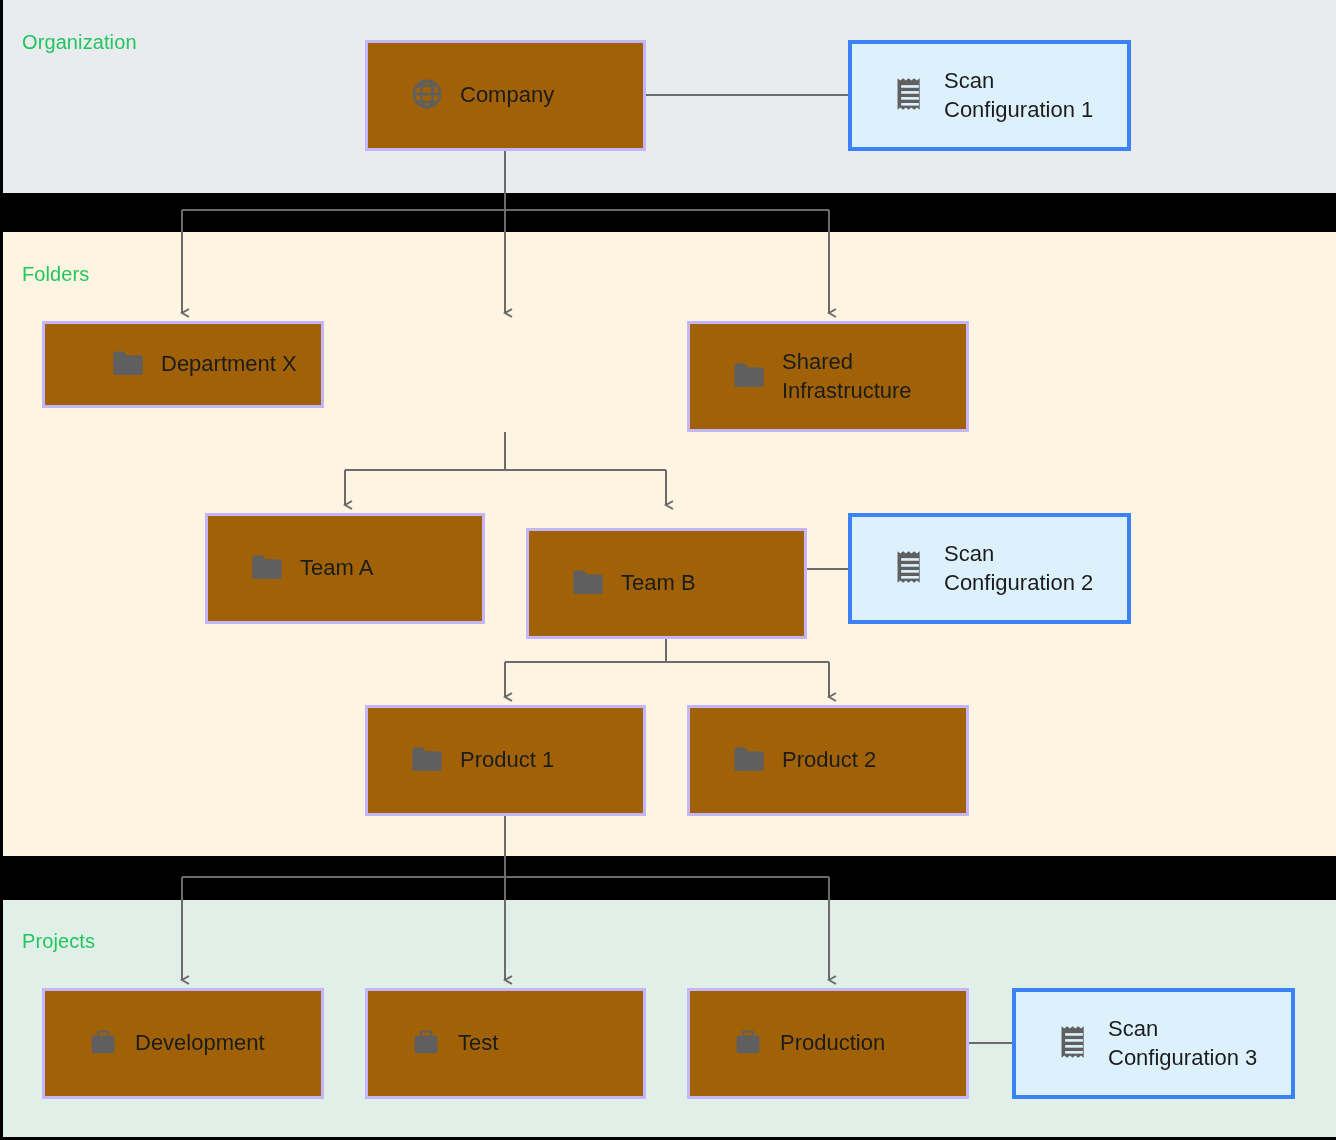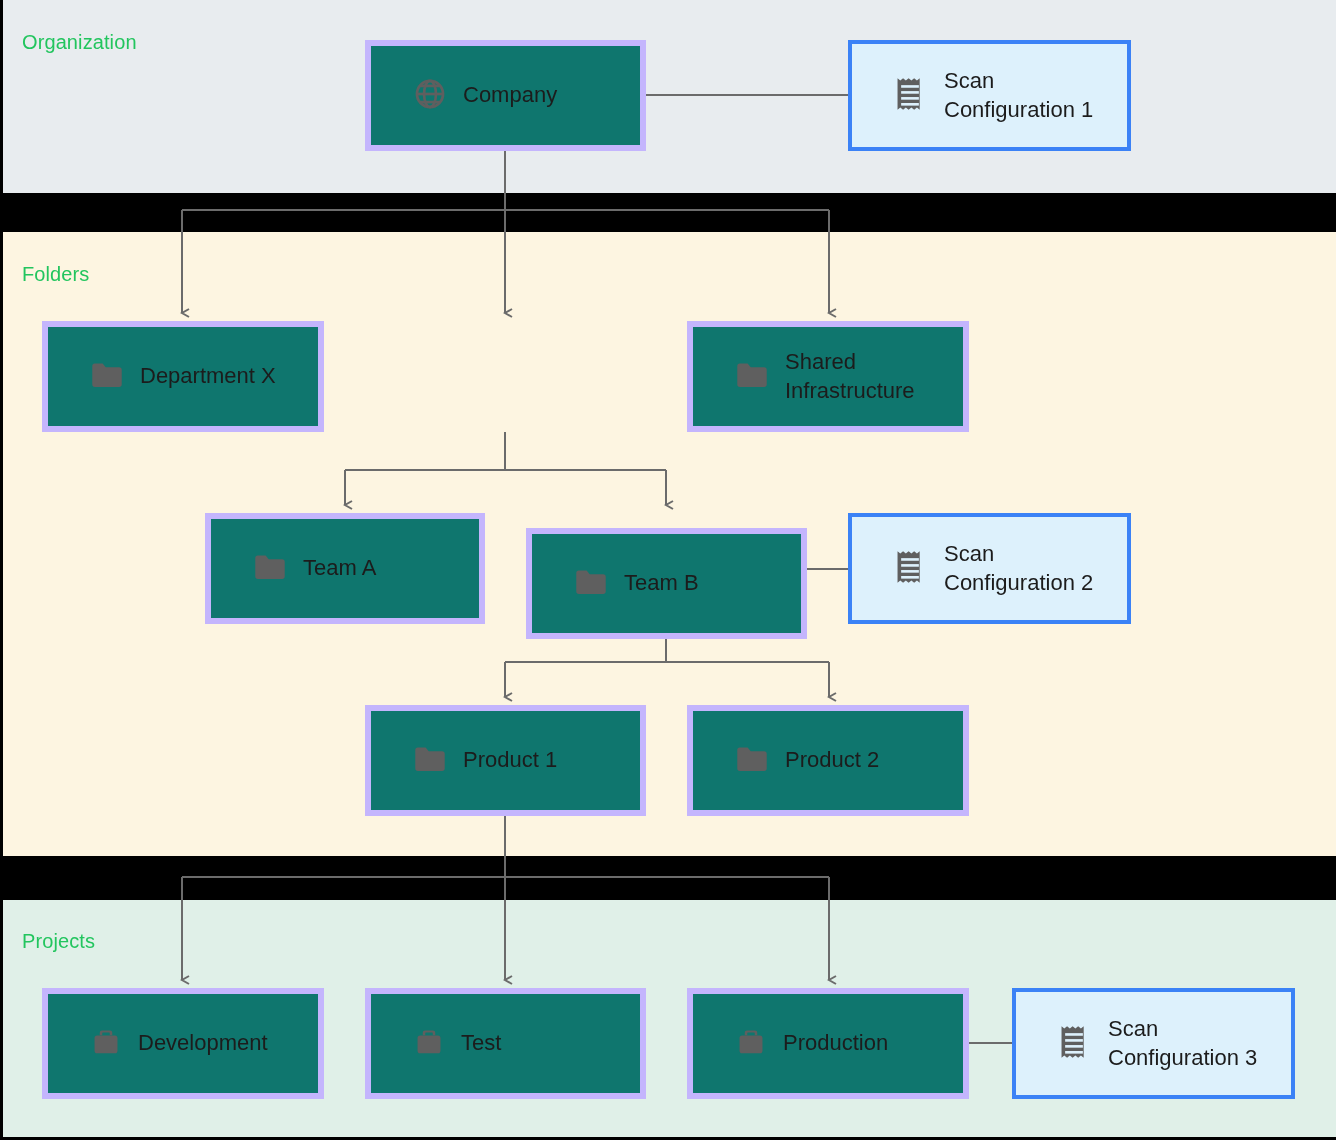--- a/index.html
+++ b/index.html
@@ -16,36 +16,36 @@
     position:absolute;color:#22c55e;font-size:20px;letter-spacing:.1px;
     white-space:nowrap;
   }
 
   
   #wires{position:absolute;left:0;top:0;width:1336px;height:1140px;pointer-events:none;}
 
   
   .node{
     position:absolute;box-sizing:border-box;
-    background:#0f766e;border:6px solid #c4b5fd;
+    background:#a16207;border:3px solid #c4b5fd;
     display:flex;align-items:center;
   }
   .node.scan{background:#ddf1fc;border:4px solid #3b82f6;}
   .node-inner{display:flex;align-items:center;gap:16px;padding-left:42px;}
   .node.scan .node-inner{padding-left:42px;gap:18px;}
   .node-label{
     font-size:22px;color:#1c1c1c;line-height:1.30;
     white-space:pre-line;
   }
   .icon{flex:0 0 auto;display:block;}
 
   
   #n-company      {left:365px;top:40px;  width:281px;height:111px;}
   #n-scan1        {left:848px;top:40px;  width:283px;height:111px;}
-  #n-deptx        {left:42px; top:321px; width:282px;height:111px;}
+  #n-deptx        {left:42px; top:321px; width:282px;height:87px;padding-left:24px;}
   #n-depty        {left:365px;top:321px; width:281px;height:111px;}
   #n-shared       {left:687px;top:321px; width:282px;height:111px;align-items:center;}
   #n-teama        {left:205px;top:513px; width:280px;height:111px;}
   #n-teamb        {left:526px;top:528px; width:281px;height:111px;}
   #n-scan2        {left:848px;top:513px; width:283px;height:111px;}
   #n-product1     {left:365px;top:705px; width:281px;height:111px;}
   #n-product2     {left:687px;top:705px; width:282px;height:111px;}
   #n-development  {left:42px; top:988px; width:282px;height:111px;align-items:center;}
   #n-test         {left:365px;top:988px; width:281px;height:111px;}
   #n-production   {left:687px;top:988px; width:282px;height:111px;}

